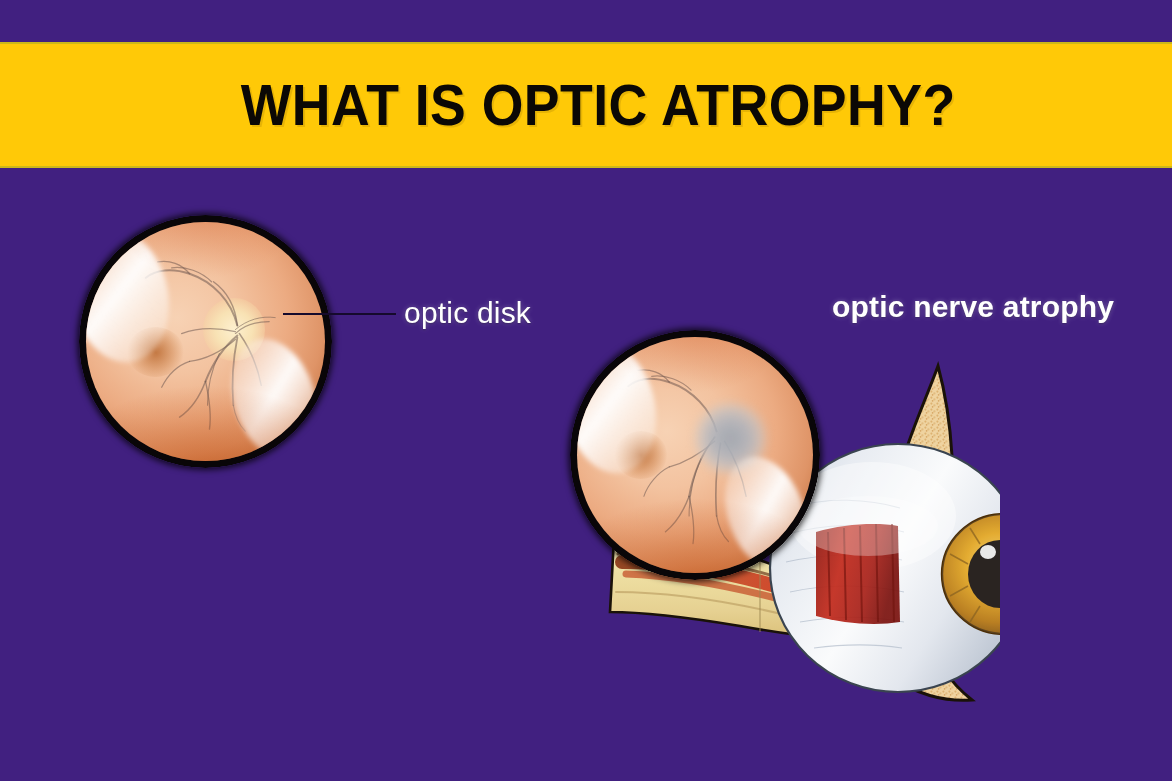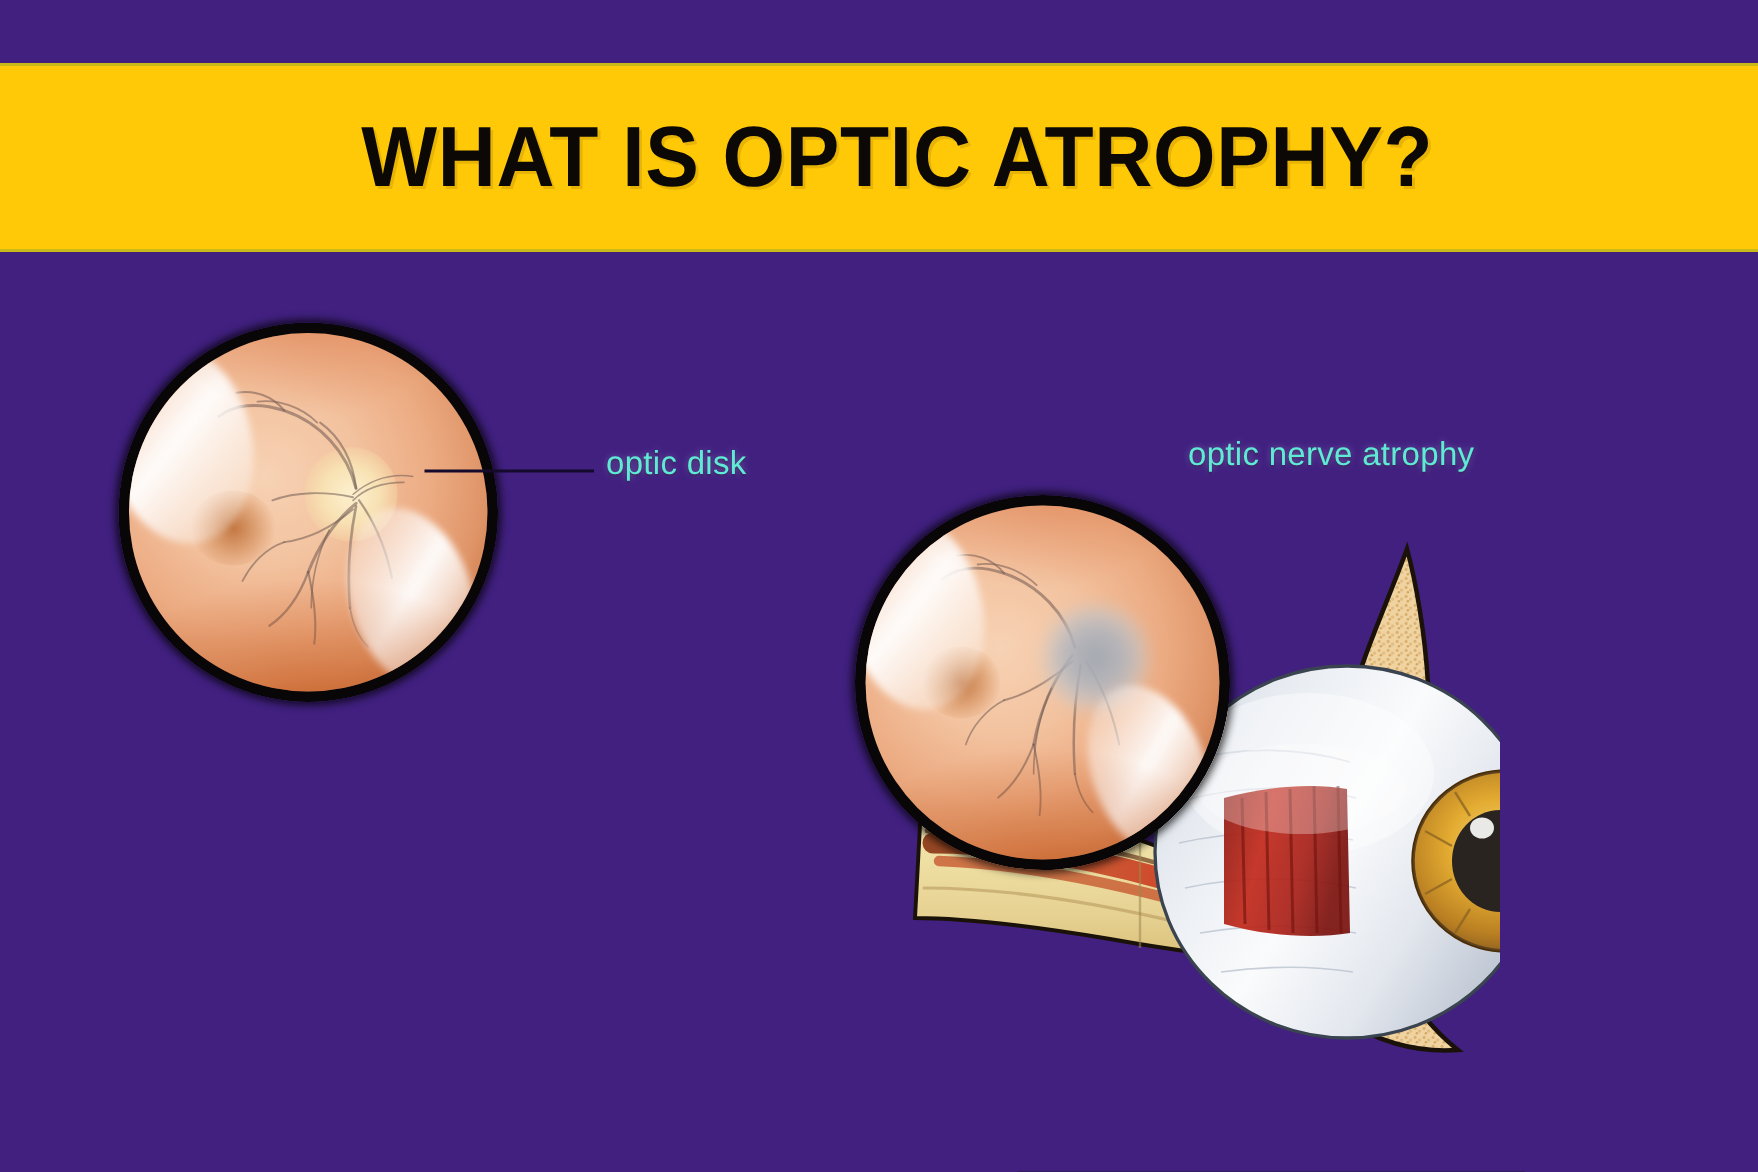--- a/index.html
+++ b/index.html
@@ -49,28 +49,28 @@
     letter-spacing: 0.5px;
     color: #0b0805;
     white-space: nowrap;
     transform: scaleX(0.94);
     text-shadow: 2px 2px 0 rgba(120, 90, 0, 0.18);
   }
 
   
   .label {
     position: absolute;
-    color: #5eead4;
-    font-size: 22px;
+    color: #ffffff;
+    font-size: 30px;
     letter-spacing: 0.2px;
     white-space: nowrap;
     text-shadow: 0 0 5px rgba(255,255,255,0.30), 0 1px 2px rgba(0,0,0,0.35);
   }
   #label-optic-disk    { left: 404px; top: 296px; }
-  #label-nerve-atrophy { left: 792px; top: 290px; }
+  #label-nerve-atrophy { left: 832px; top: 290px; font-weight: bold; }
   #label-optic-nerve   { left: 654px; top: 715px; }
 
   
   #leader-line-optic-disk {
     position: absolute;
     left: 283px;
     top: 313px;
     width: 113px;
     height: 2px;
     background: #150a2c;

